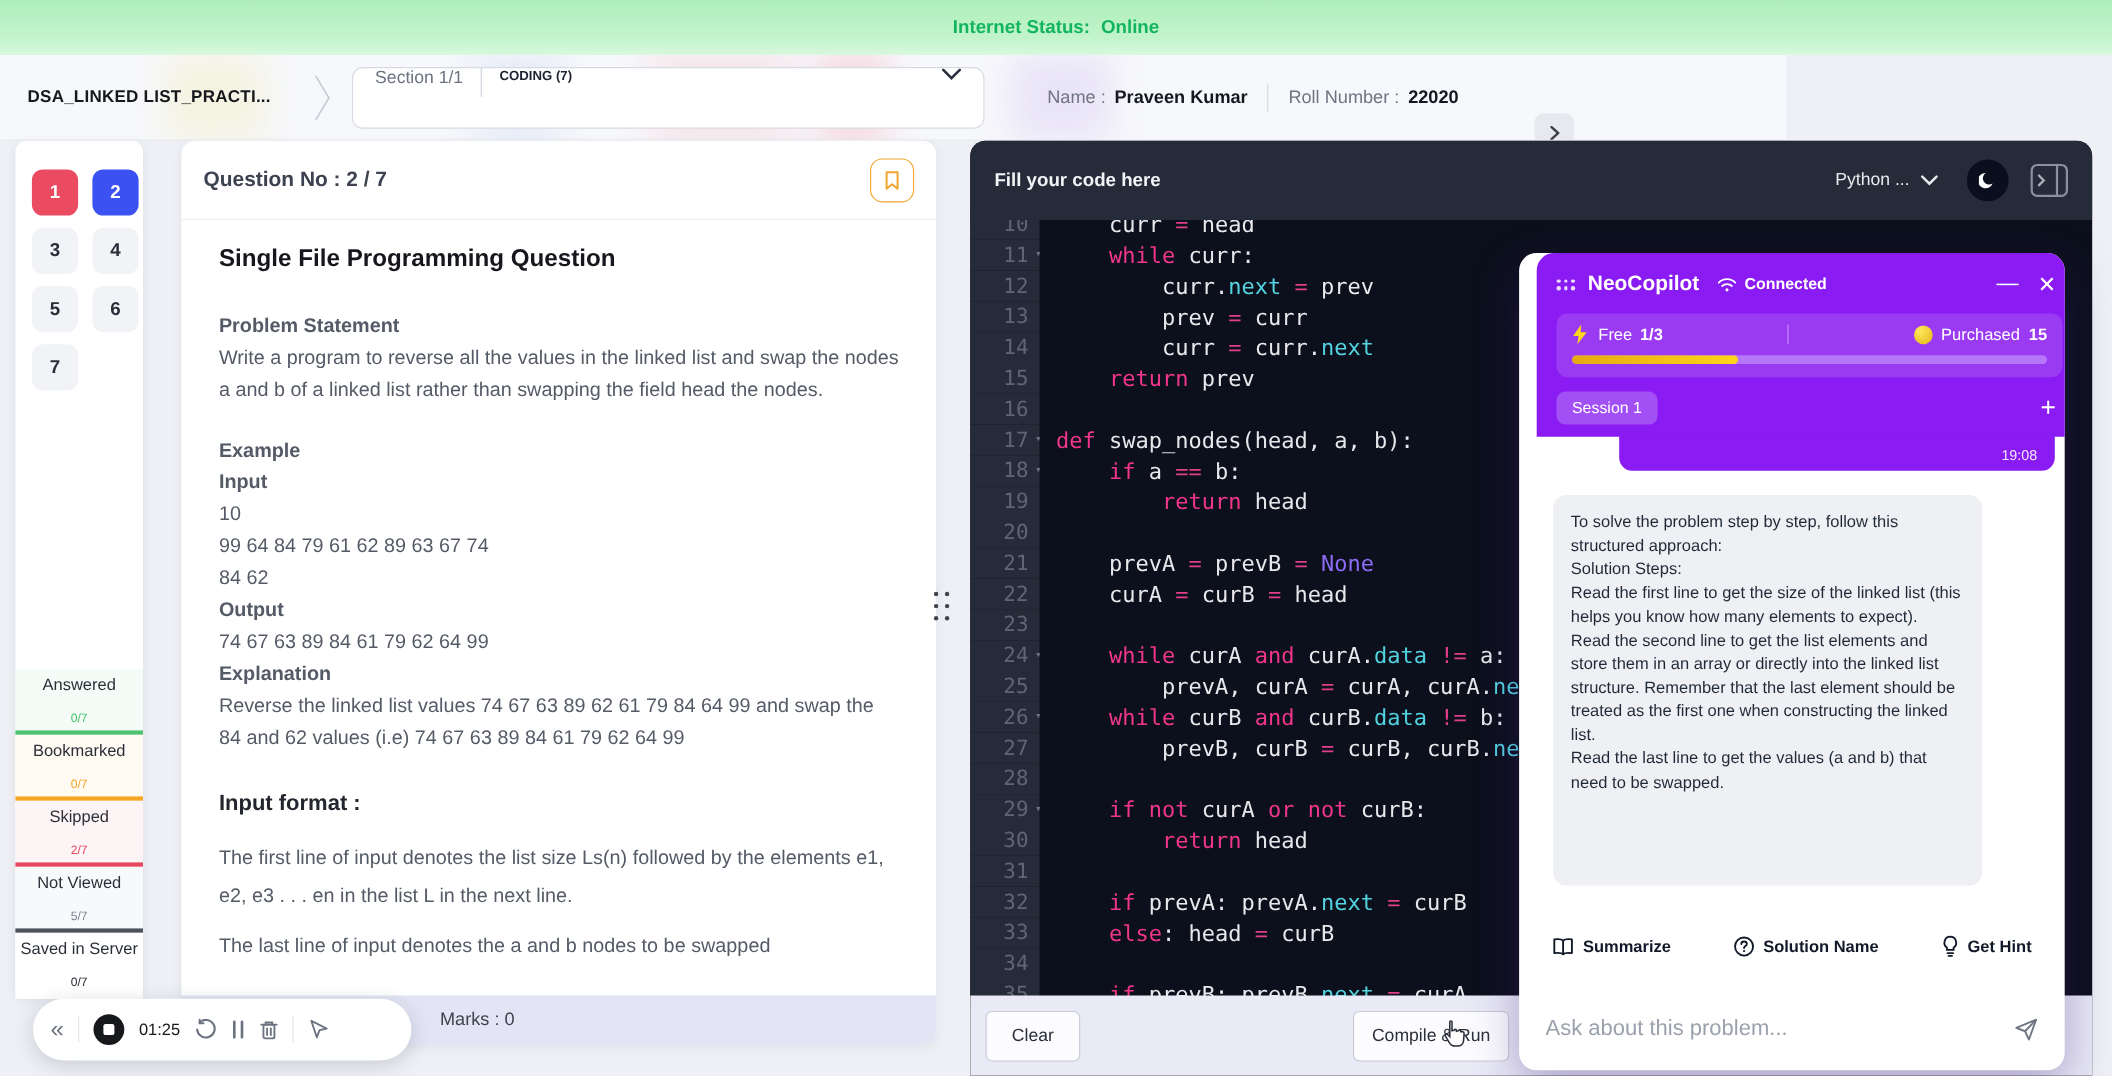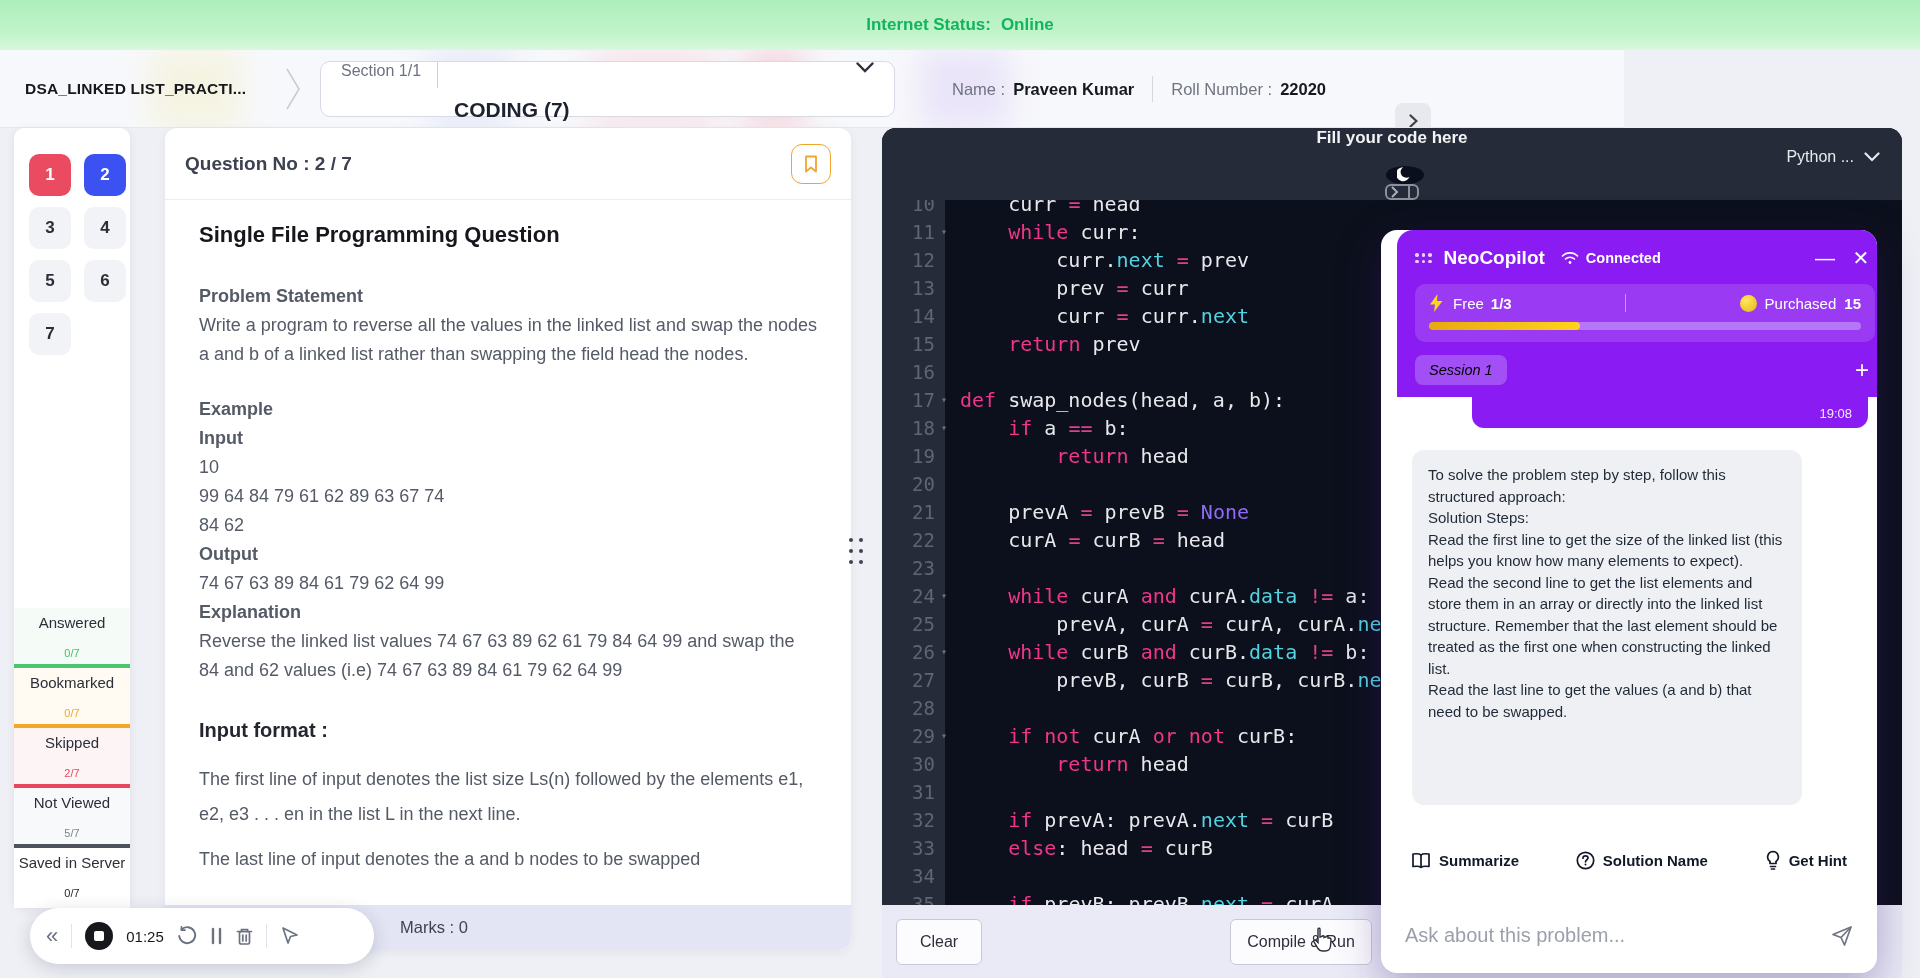--- a/index.html
+++ b/index.html
@@ -16,21 +16,21 @@
   .hdr { position:absolute; left:0; top:50px; width:1624px; height:78px;
     background:#f7f8fb; border-bottom:1px solid #e6e8ef; overflow:hidden; }
   .blob { position:absolute; top:0; height:78px; filter:blur(16px); opacity:.45; }
   .hdr-title { position:absolute; left:25px; top:0; height:78px; display:flex; align-items:center;
     font-size:15.5px; font-weight:700; color:#16181d; letter-spacing:.2px; }
   .crumb-chev { position:absolute; left:284px; top:17px; color:#c8ccd6; }
   .sec-dd { position:absolute; left:320px; top:11px; width:575px; height:56px; background:#fff;
     border:1px solid #d7dae2; border-radius:10px; display:flex; align-items:flex-start; padding:0 20px; }
   .sec-dd .sec { font-size:16px; color:#6b7280; }
   .sec-dd .vd { width:1px; height:26px; background:#cdd1da; margin:0 16px; }
-  .sec-dd .mode { font-size:21px; font-weight:700; color:#1d2230;margin-top:36px; }
+  .sec-dd .mode { font-size:12px; font-weight:700; color:#1d2230; }
   .sec-dd .dd-ch { margin-left:auto; color:#2b303c; }
   .who { position:absolute; left:952px; top:0; height:78px; display:flex; align-items:center;
     font-size:16.5px; color:#6f7480; }
   .who b { color:#15181f; font-weight:700; margin-left:8px; }
   .who .vd { width:1px; height:26px; background:#d4d7df; margin:0 18px; }
   .next-q-btn { position:absolute; left:1395px; top:53px; width:36px; height:36px; background:#e8e9ee;
     border-radius:8px; display:flex; align-items:center; justify-content:center; color:#3a3f4a; }
   .timer { position:absolute; left:1636px; top:0; height:78px; display:flex; align-items:center; gap:9px; }
   .timer .t { font-size:20px; font-weight:700; color:#27c068; }
   .timer .clk { color:#7b8089; }
@@ -74,21 +74,21 @@
 
   
   .splitter { position:absolute; left:849px; top:538px; width:18px; height:36px; z-index:5;
     display:grid; grid-template-columns:4px 4px; grid-auto-rows:4px; gap:7px 6px; cursor:col-resize; }
   .splitter i { background:#3f4451; border-radius:50%; }
 
   
   .editor { position:absolute; left:882px; top:128px; width:1020px; height:850px; background:#0c101c;
     border-radius:14px 14px 0 0; overflow:hidden; }
   .ed-head { position:relative; z-index:3; height:72px; background:#252b38; display:flex; align-items:center;
-    padding:0 22px;flex-direction:column; }
+    padding:0 22px; }
   .ed-head .cap { font-size:17px; font-weight:600; color:#f2f3f5; }
   .ed-lang { margin-left:auto; display:flex; align-items:center; gap:10px; color:#e8eaee; font-size:16px; cursor:pointer; }
   .moon-btn { margin-left:26px; width:38px; height:38px; border-radius:50%; background:#0b0f1d;
     display:flex; align-items:center; justify-content:center; color:#fff; cursor:pointer; }
   .collapse-btn { margin-left:20px; width:34px; height:30px; border:2px solid #8b919e; border-radius:6px;
     display:flex; align-items:center; color:#aab0bb; position:relative; cursor:pointer; }
   .collapse-btn .bar { position:absolute; right:7px; top:-2px; bottom:-2px; width:2px; background:#8b919e; }
   .collapse-btn svg { margin-left:4px; }
   .code-lines { position:absolute; left:0; top:62px; width:100%; z-index:1;
     font-family:"DejaVu Sans Mono", monospace; font-size:20px; }
@@ -119,21 +119,21 @@
   .cp-close { margin-left:8px; }
   .credits { margin-top:14px; background:rgba(255,255,255,.14); border-radius:10px; padding:10px 14px 12px; }
   .credits .crow { display:flex; align-items:center; color:#fff; font-size:15px; }
   .credits .crow b { margin-left:7px; }
   .credits .cvd { width:1px; height:18px; background:rgba(255,255,255,.45); margin:0 auto; }
   .credits .right { display:flex; align-items:center; gap:8px; }
   .coin { width:17px; height:17px; border-radius:50%; background:radial-gradient(circle at 35% 30%,#ffe75e,#e3b714); }
   .track { margin-top:10px; height:8px; border-radius:4px; background:#b576f8; overflow:hidden; }
   .fill { height:100%; width:35%; border-radius:4px; background:linear-gradient(90deg,#e7a912,#ffd41c); }
   .cp-row3 { display:flex; align-items:center; margin-top:13px; }
-  .session { background:#a250f6; color:#000000; font-size:14.5px; border-radius:8px; padding:7px 14px; cursor:pointer;font-style:italic; }
+  .session { background:#a250f6; color:#ffffff; font-size:14.5px; border-radius:8px; padding:7px 14px; cursor:pointer; }
   .plus { margin-left:auto; color:#fff; font-size:24px; font-weight:400; padding-right:6px; cursor:pointer; }
   .user-bubble { position:absolute; left:91px; top:130px; width:396px; height:68px; background:#8a1bf2;
     border-radius:12px; z-index:1; }
   .user-bubble .tstamp { position:absolute; right:16px; bottom:7px; color:#f3e8ff; font-size:13px; }
   .asst-bubble { position:absolute; left:31px; top:220px; width:390px; height:355px; background:#eff0f3;
     border-radius:12px; padding:14px 16px; overflow:hidden; font-size:15px; line-height:21.5px; color:#1f2937; }
   .asst-bubble b { font-weight:700; }
   .cp-actions { position:absolute; left:0; top:620px; width:100%; display:flex; align-items:center;
     justify-content:space-between; padding:0 30px; }
   .cp-act { display:flex; align-items:center; gap:8px; font-size:15px; font-weight:600; color:#111827; cursor:pointer; }

